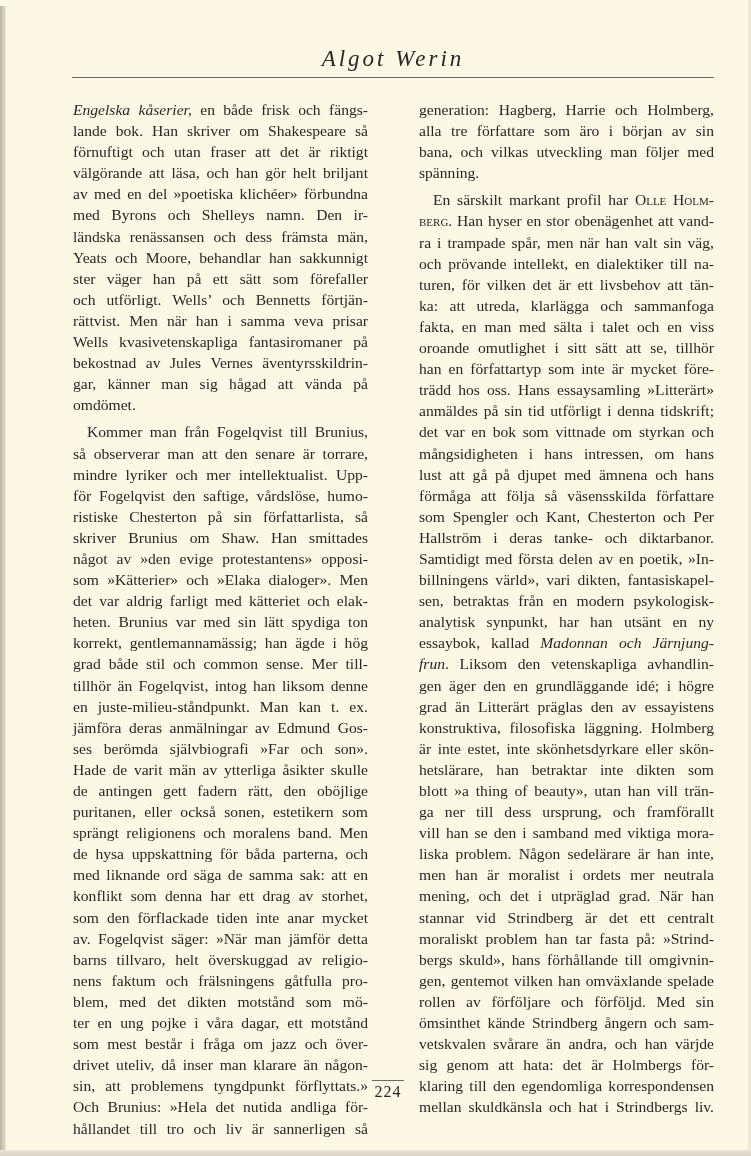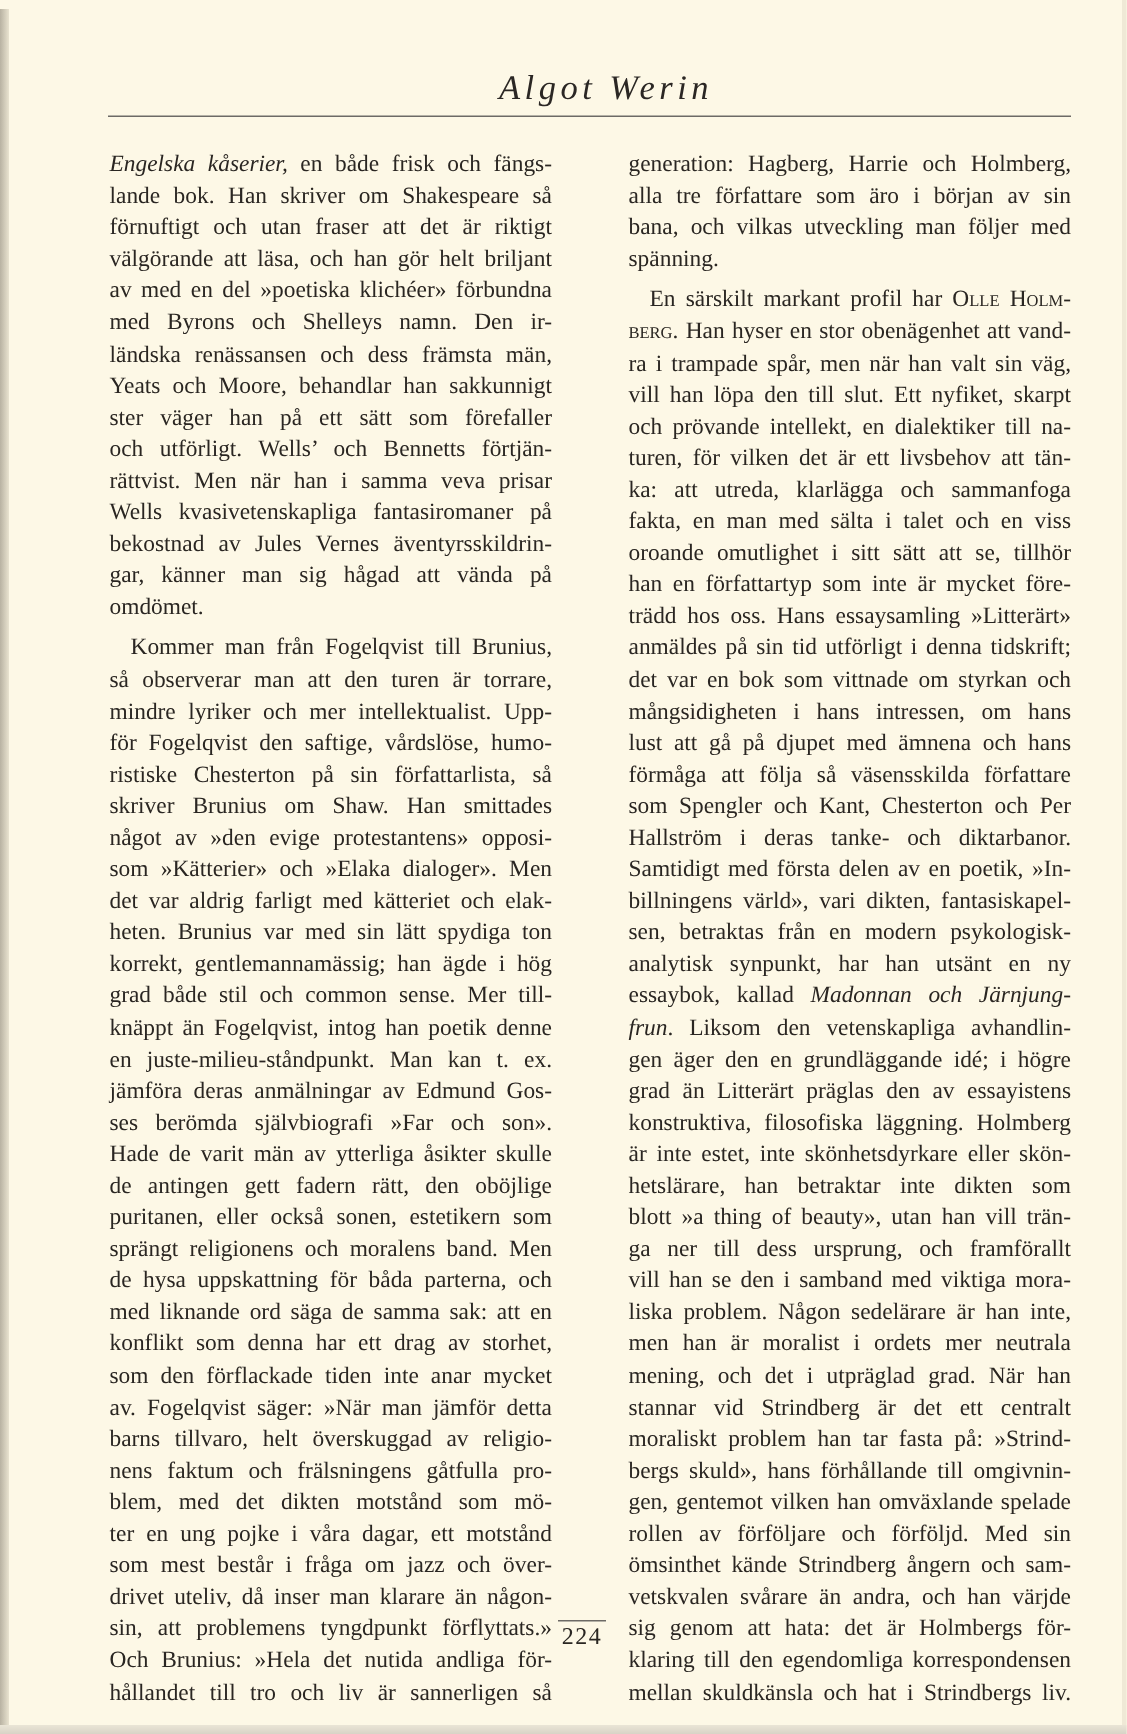--- a/index.html
+++ b/index.html
@@ -16,21 +16,21 @@
   }
   .page-edge-bottom {
     position: absolute; left: 0; right: 0; bottom: 0; height: 6px;
     background: linear-gradient(to bottom, #eae5d6, #d8d3c6);
   }
   .page-edge-right {
     position: absolute; right: 0; top: 0; bottom: 0; width: 3px;
     background: #efe9d6;
   }
   .running-head {
-    position: absolute; left: 83px; width: 642px; top: 46px;
+    position: absolute; left: 72px; width: 642px; top: 46px;
     text-align: center;
     font-style: italic; font-size: 23px; letter-spacing: 3px;
     color: #2b2724;
   }
   .head-rule {
     position: absolute; left: 72px; width: 642px; top: 77px; height: 0;
     border-top: 1.5px solid #6d6a66;
   }
   .column {
     position: absolute; top: 99px; width: 295px;
@@ -79,32 +79,32 @@
       <span class="line">och utförligt. Wells’ och Bennetts förtjän-</span>
       <span class="line">rättvist. Men när han i samma veva prisar</span>
       <span class="line">Wells kvasivetenskapliga fantasiromaner på</span>
       <span class="line">bekostnad av Jules Vernes äventyrsskildrin-</span>
       <span class="line">gar, känner man sig hågad att vända på</span>
       <span class="line last">omdömet.</span>
     </div>
     <div class="para-gap"></div>
     <div>
       <span class="line indent">Kommer man från Fogelqvist till Brunius,</span>
-      <span class="line">så observerar man att den turen är torrare,</span>
+      <span class="line">så observerar man att den senare är torrare,</span>
       <span class="line">mindre lyriker och mer intellektualist. Upp-</span>
       <span class="line">för Fogelqvist den saftige, vårdslöse, humo-</span>
       <span class="line">ristiske Chesterton på sin författarlista, så</span>
       <span class="line">skriver Brunius om Shaw. Han smittades</span>
       <span class="line">något av »den evige protestantens» opposi-</span>
       <span class="line">som »Kätterier» och »Elaka dialoger». Men</span>
       <span class="line">det var aldrig farligt med kätteriet och elak-</span>
       <span class="line">heten. Brunius var med sin lätt spydiga ton</span>
       <span class="line">korrekt, gentlemannamässig; han ägde i hög</span>
       <span class="line">grad både stil och common sense. Mer till-</span>
-      <span class="line">knäppt än Fogelqvist, intog han poetik denne</span>
+      <span class="line">tillhör än Fogelqvist, intog han liksom denne</span>
       <span class="line">en juste-milieu-ståndpunkt. Man kan t. ex.</span>
       <span class="line">jämföra deras anmälningar av Edmund Gos-</span>
       <span class="line">ses berömda självbiografi »Far och son».</span>
       <span class="line">Hade de varit män av ytterliga åsikter skulle</span>
       <span class="line">de antingen gett fadern rätt, den oböjlige</span>
       <span class="line">puritanen, eller också sonen, estetikern som</span>
       <span class="line">sprängt religionens och moralens band. Men</span>
       <span class="line">de hysa uppskattning för båda parterna, och</span>
       <span class="line">med liknande ord säga de samma sak: att en</span>
       <span class="line">konflikt som denna har ett drag av storhet,</span>
@@ -126,21 +126,20 @@
       <span class="line">generation: Hagberg, Harrie och Holmberg,</span>
       <span class="line">alla tre författare som äro i början av sin</span>
       <span class="line">bana, och vilkas utveckling man följer med</span>
       <span class="line last">spänning.</span>
     </div>
     <div class="para-gap"></div>
     <div>
       <span class="line indent">En särskilt markant profil har <span class="sc">Olle Holm-</span></span>
       <span class="line"><span class="sc">berg</span>. Han hyser en stor obenägenhet att vand-</span>
       <span class="line">ra i trampade spår, men när han valt sin väg,</span>
-      <span class="line">vill han löpa den till slut. Ett nyfiket, skarpt</span>
       <span class="line">och prövande intellekt, en dialektiker till na-</span>
       <span class="line">turen, för vilken det är ett livsbehov att tän-</span>
       <span class="line">ka: att utreda, klarlägga och sammanfoga</span>
       <span class="line">fakta, en man med sälta i talet och en viss</span>
       <span class="line">oroande omutlighet i sitt sätt att se, tillhör</span>
       <span class="line">han en författartyp som inte är mycket före-</span>
       <span class="line">trädd hos oss. Hans essaysamling »Litterärt»</span>
       <span class="line">anmäldes på sin tid utförligt i denna tidskrift;</span>
       <span class="line">det var en bok som vittnade om styrkan och</span>
       <span class="line">mångsidigheten i hans intressen, om hans</span>

